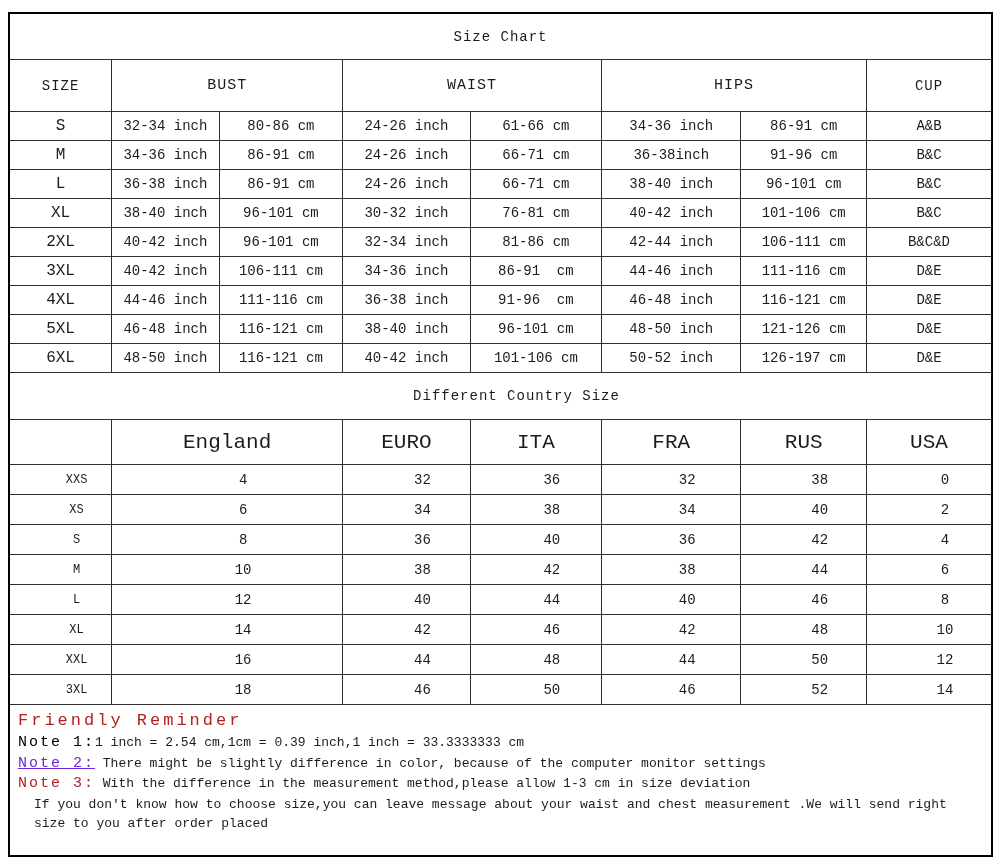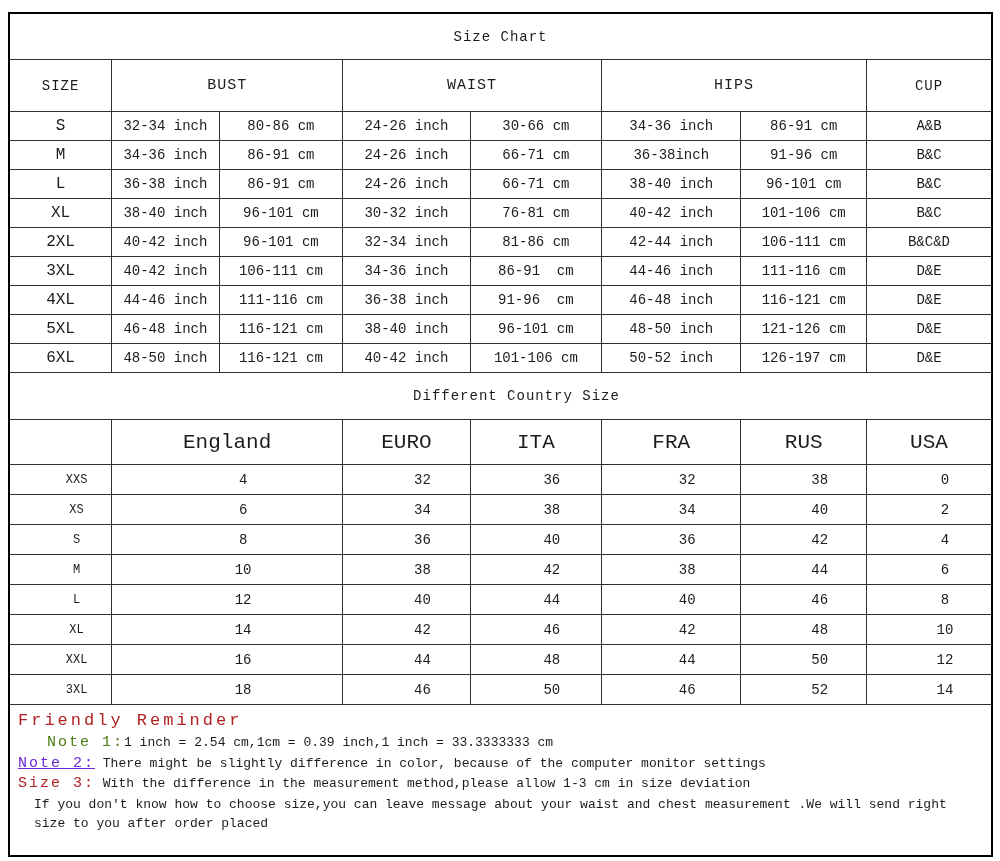--- a/index.html
+++ b/index.html
@@ -123,21 +123,21 @@
           <th colspan="2">HIPS</th>
           <th class="cup-h">CUP</th>
         </tr>
       </tbody>
       <tbody id="size-table-body">
           <tr>
             <td class="rowlabel">S</td>
             <td>32-34 inch</td>
             <td>80-86 cm</td>
             <td>24-26 inch</td>
-            <td>30-66 cm</td>
+            <td>61-66 cm</td>
             <td>34-36 inch</td>
             <td>86-91 cm</td>
             <td>A&amp;B</td>
           </tr>
           <tr>
             <td class="rowlabel">M</td>
             <td>34-36 inch</td>
             <td>86-91 cm</td>
             <td>24-26 inch</td>
             <td>66-71 cm</td>
@@ -313,20 +313,20 @@
             <td>50</td>
             <td>46</td>
             <td>52</td>
             <td>14</td>
           </tr>
         </tbody>
     </table>
 
     <div class="notes">
       <div class="heading" style="color: rgb(178, 34, 34);">Friendly Reminder</div>
-      <div class="note-line"><span class="note-label" style="color: #4d7c0f; margin-left: 29px;">Note 1:</span><span>1 inch = 2.54 cm,1cm = 0.39 inch,1 inch = 33.3333333 cm</span></div>
+      <div class="note-line"><span class="note-label" style="color: #000000;">Note 1:</span><span>1 inch = 2.54 cm,1cm = 0.39 inch,1 inch = 33.3333333 cm</span></div>
       <div class="note-line"><span class="note-label" style="color: #6d28d9; text-decoration: underline;">Note 2:</span><span> There might be slightly difference in color, because of the computer monitor settings</span></div>
-      <div class="note-line"><span class="note-label" style="color: rgb(178, 34, 34);">Size 3:</span><span> With the difference in the measurement method,please allow 1-3 cm in size deviation</span></div>
+      <div class="note-line"><span class="note-label" style="color: rgb(178, 34, 34);">Note 3:</span><span> With the difference in the measurement method,please allow 1-3 cm in size deviation</span></div>
       <div class="footer-line">If you don't know how to choose size,you can leave message about your waist and chest measurement .We will send right size to you after order placed</div>
     </div>
 
   </div>
 </div>
 
 </body></html>

